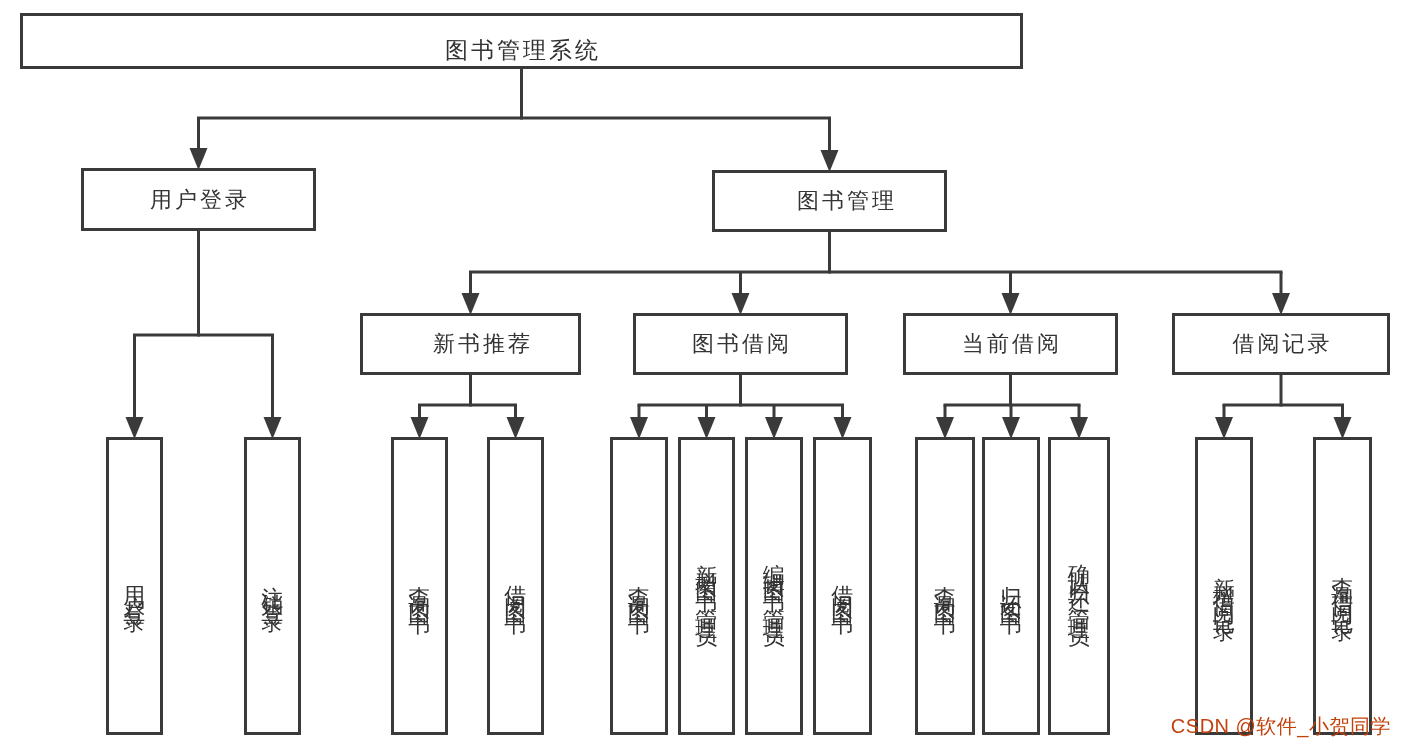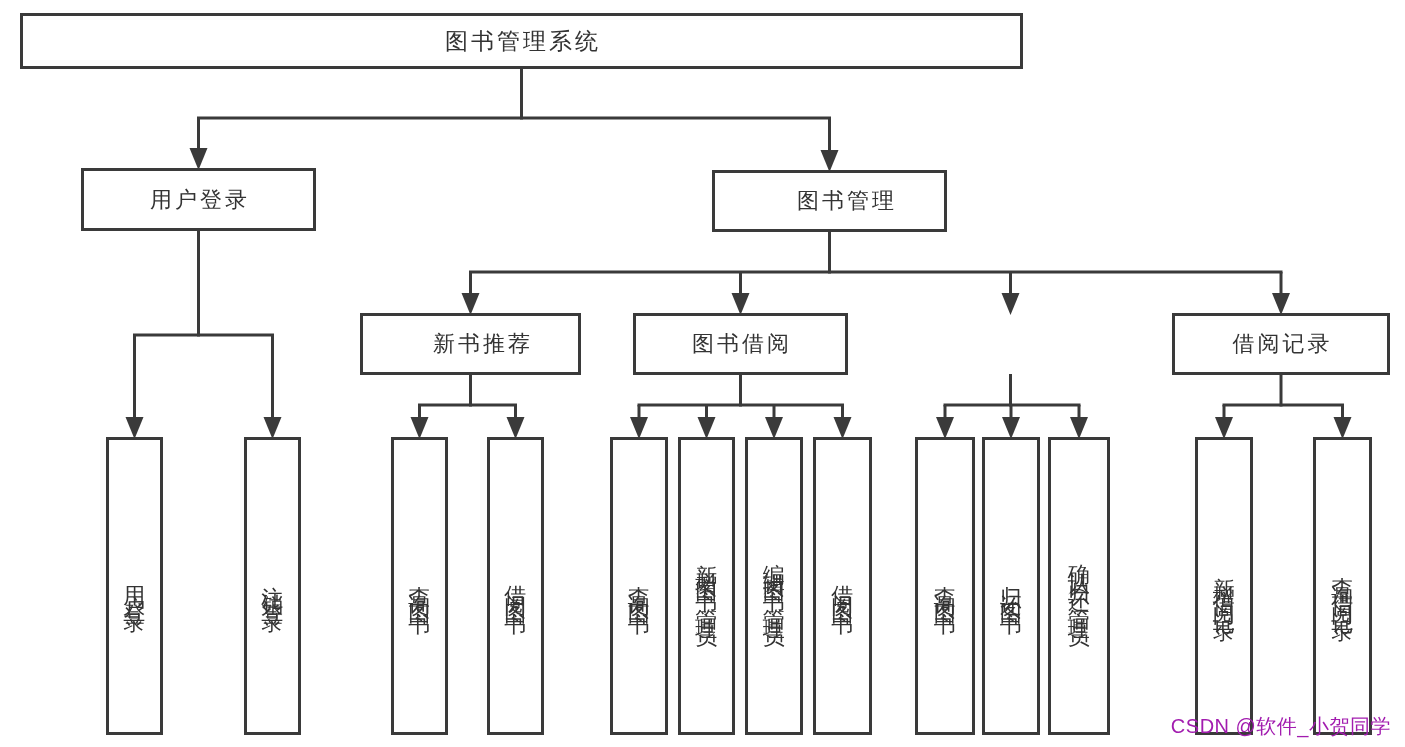--- a/index.html
+++ b/index.html
@@ -111,35 +111,38 @@
       <polygon points="1002,417 1020,417 1011,439" fill="#3a3a3a"></polygon>
       <line x1="1079" y1="405" x2="1079" y2="427" stroke="#3a3a3a" stroke-width="3"></line>
       <polygon points="1070,417 1088,417 1079,439" fill="#3a3a3a"></polygon>
       <line x1="1281" y1="374" x2="1281" y2="406.5" stroke="#3a3a3a" stroke-width="3"></line>
       <line x1="1222.5" y1="405" x2="1344" y2="405" stroke="#3a3a3a" stroke-width="3"></line>
       <line x1="1224" y1="405" x2="1224" y2="427" stroke="#3a3a3a" stroke-width="3"></line>
       <polygon points="1215,417 1233,417 1224,439" fill="#3a3a3a"></polygon>
       <line x1="1342.5" y1="405" x2="1342.5" y2="427" stroke="#3a3a3a" stroke-width="3"></line>
       <polygon points="1333.5,417 1351.5,417 1342.5,439" fill="#3a3a3a"></polygon>
     </svg>
-  <div class="watermark" style="color: #a21caf;">CSDN @软件_小贺同学</div>
-<div class="node node-h node-root" style="left: 20px; top: 13px; width: 1003px; height: 56px; border-color: rgb(58, 58, 58);">
+  <div class="watermark" style="color: #c2410c;">CSDN @软件_小贺同学</div>
+<div class="node node-h node-root" style="left: 20px; top: 13px; width: 1003px; height: 56px; border-color: rgb(58, 58, 58); align-items: flex-end;">
       <span class="node-label" style="color: rgb(51, 51, 51);">图书管理系统</span>
     </div>
     <div class="node node-h" style="left: 81px; top: 168px; width: 235px; height: 63px; border-color: rgb(58, 58, 58);">
       <span class="node-label" style="color: rgb(51, 51, 51);">用户登录</span>
     </div>
     <div class="node node-h" style="left: 712px; top: 170px; width: 235px; height: 62px; border-color: rgb(58, 58, 58);">
       <span class="node-label" style="color: rgb(51, 51, 51); margin-left: 32px;">图书管理</span>
     </div>
     <div class="node node-h" style="left: 360px; top: 313px; width: 221px; height: 62px; border-color: rgb(58, 58, 58);">
       <span class="node-label" style="color: rgb(51, 51, 51); margin-left: 22px;">新书推荐</span>
     </div>
     <div class="node node-h" style="left: 633px; top: 313px; width: 215px; height: 62px; border-color: rgb(58, 58, 58);">
       <span class="node-label" style="color: rgb(51, 51, 51); text-align: right;">图书借阅</span>
+    </div>
+    <div class="node node-h" style="left: 903px; top: 313px; width: 215px; height: 62px; border-color: rgb(58, 58, 58);">
+      <span class="node-label" style="color: rgb(51, 51, 51);">当前借阅</span>
     </div>
     <div class="node node-h" style="left: 1172px; top: 313px; width: 218px; height: 62px; border-color: rgb(58, 58, 58);">
       <span class="node-label" style="color: rgb(51, 51, 51);">借阅记录</span>
     </div>
     <div class="node node-v" style="left: 106px; top: 437px; width: 57px; height: 298px; border-color: rgb(58, 58, 58);">
       <span class="node-label" style="color: rgb(51, 51, 51);">用户登录</span>
     </div>
     <div class="node node-v" style="left: 244px; top: 437px; width: 57px; height: 298px; border-color: rgb(58, 58, 58);">
       <span class="node-label" style="color: rgb(51, 51, 51);">注销登录</span>
     </div>

